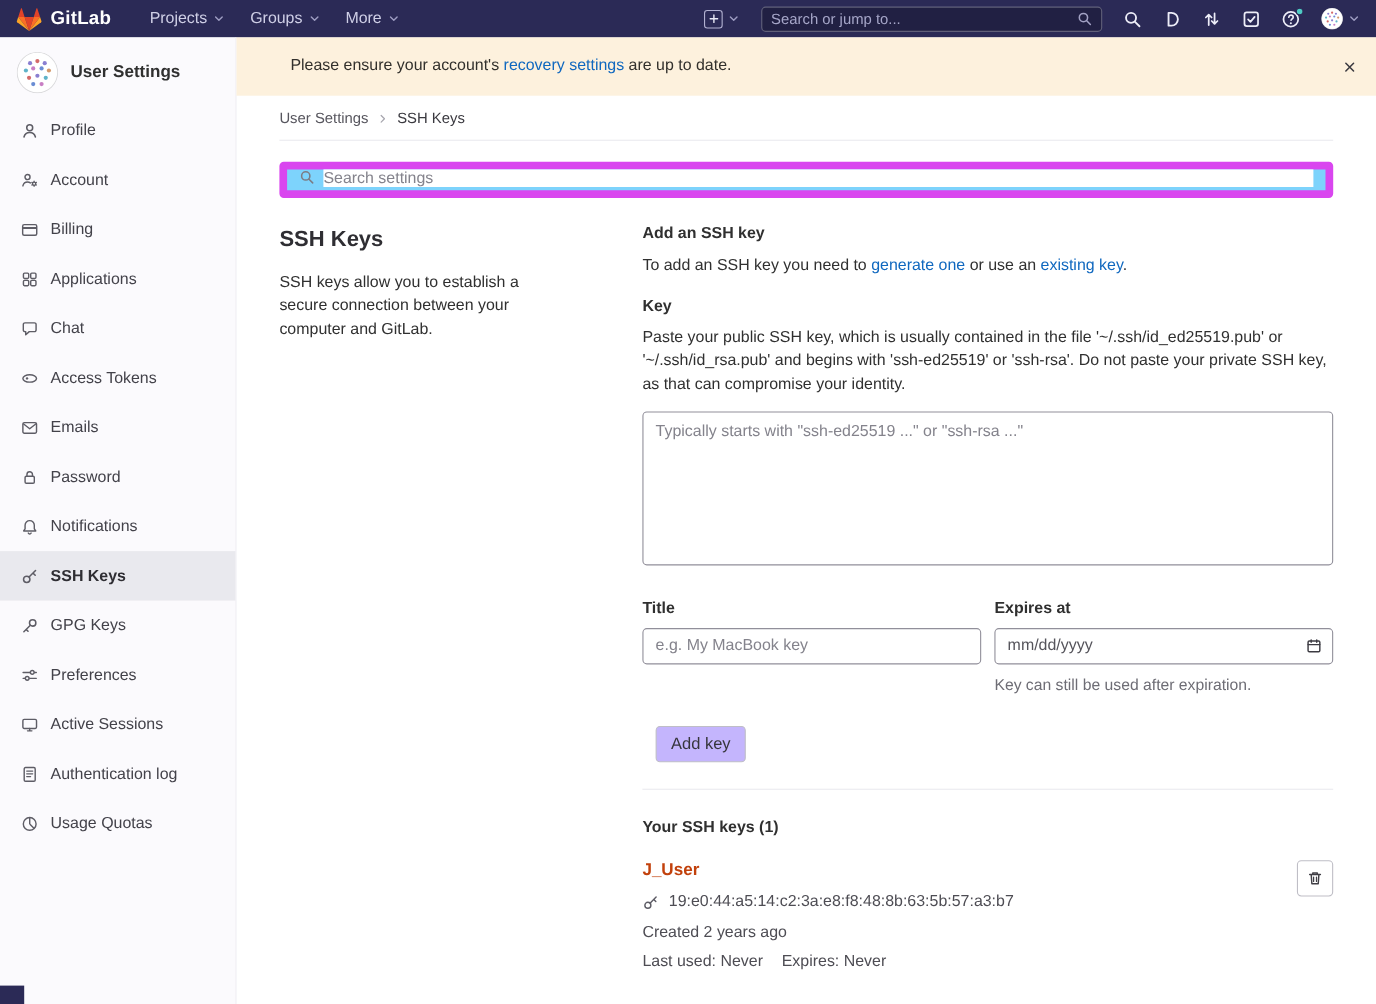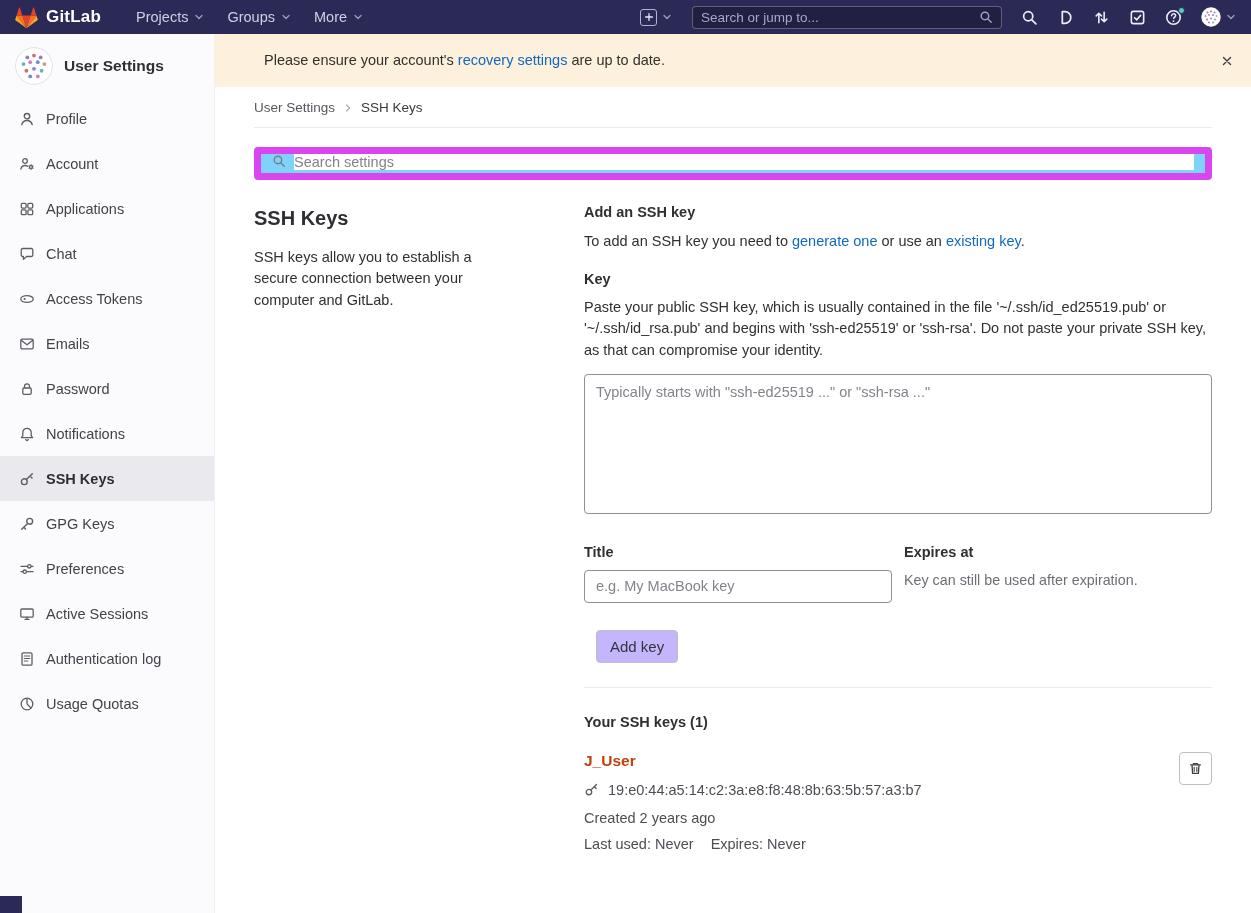--- a/index.html
+++ b/index.html
@@ -329,20 +329,26 @@
           <span>Profile</span>
         </div>
       <div class="nav-item">
           <svg class="i16">
             <use href="#i-account"></use>
           </svg>
           <span>Account</span>
         </div>
       <div class="nav-item">
           <svg class="i16">
+            <use href="#i-card"></use>
+          </svg>
+          <span>Billing</span>
+        </div>
+      <div class="nav-item">
+          <svg class="i16">
             <use href="#i-grid"></use>
           </svg>
           <span>Applications</span>
         </div>
       <div class="nav-item">
           <svg class="i16">
             <use href="#i-comment"></use>
           </svg>
           <span>Chat</span>
         </div>
@@ -451,20 +457,26 @@
           <p class="key-help">Paste your public SSH key, which is usually contained in the file '~/.ssh/id_ed25519.pub' or '~/.ssh/id_rsa.pub' and begins with 'ssh-ed25519' or 'ssh-rsa'. Do not paste your private SSH key, as that can compromise your identity.</p>
           <textarea class="key-textarea" placeholder="Typically starts with &quot;ssh-ed25519 ...&quot; or &quot;ssh-rsa ...&quot;" style=""></textarea>
 
           <div class="fields">
             <div class="field">
               <div class="label">Title</div>
               <input class="text-input" placeholder="e.g. My MacBook key" style="">
             </div>
             <div class="field">
               <div class="label">Expires at</div>
+              <div class="date-input">
+                <span class="date-ph">mm/dd/yyyy</span>
+                <svg class="i15">
+                    <use href="#i-calendar"></use>
+                  </svg>
+              </div>
               <p class="help">Key can still be used after expiration.</p>
             </div>
           </div>
 
           <button class="btn">Add key</button>
 
           <hr class="divider">
 
           <div class="keys-heading">Your SSH keys (1)</div>
 

